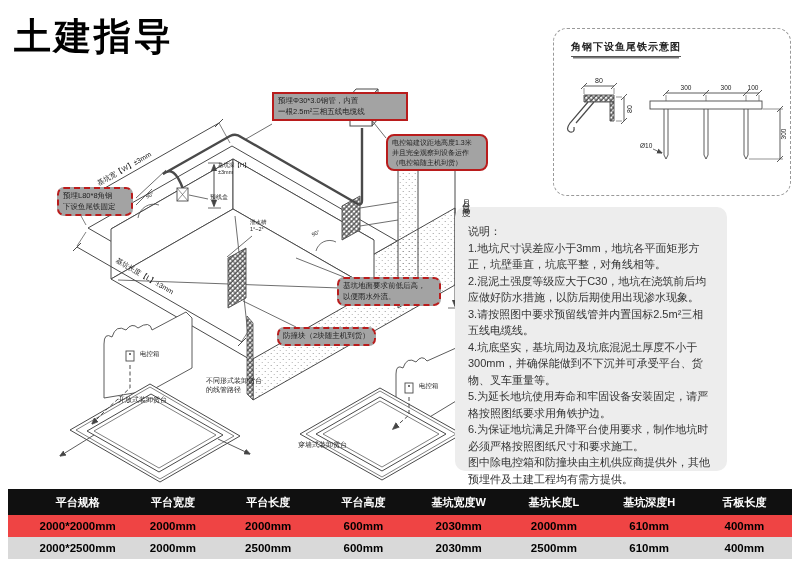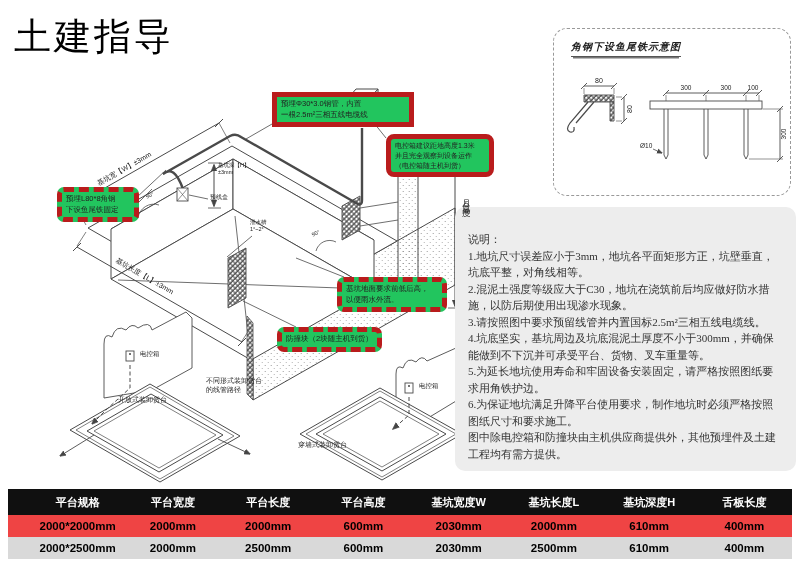--- a/index.html
+++ b/index.html
@@ -1,39 +1,39 @@
 <!DOCTYPE html>
 <html><head>
 <meta charset="utf-8">
 <style>
   html,body{margin:0;padding:0;}
   body{width:800px;height:565px;background:#fff;position:relative;overflow:hidden;
        font-family:"Liberation Sans","DejaVu Sans",sans-serif;color:#222;}
   .abs{position:absolute;}
-  #page-title{left:14px;top:12px;font-size:37px;font-weight:400;color:#000;letter-spacing:3px;}
+  #page-title{left:14px;top:12px;font-size:37px;font-weight:700;color:#000;letter-spacing:3px;}
   
-  .co{position:absolute;background:#22c55e;border:5px solid #b91c1c;padding:2px 4px;
+  .co{position:absolute;background:#a3a3a3;border:2px solid #b91c1c;padding:2px 4px;
       font-size:7.5px;line-height:1.4;color:#222;white-space:pre-line;z-index:6;}
   .co.dash{border-style:dashed;border-radius:7px;}
   .co.round{border-radius:8px;}
   .lbl{position:absolute;font-size:7px;line-height:1.25;color:#222;white-space:pre-line;z-index:6;}
   .tiny{font-size:5.5px;}
   .rot-w{transform:rotate(-29.5deg);transform-origin:0 50%;white-space:nowrap;}
   .rot-l{transform:rotate(30deg);transform-origin:0 50%;white-space:nowrap;}
   .rot-deg{transform:rotate(-25deg);transform-origin:0 50%;}
   .vtext{writing-mode:vertical-rl;letter-spacing:3px;font-size:8.5px;}
   
   #detail{left:553px;top:28px;width:238px;height:168px;border:1.5px dashed #999;
           border-radius:14px;box-sizing:border-box;background:#fff;}
   .det-title{margin:11px 4px 0 17px;font-size:10px;font-weight:bold;color:#222;
              width:fit-content;border-bottom:1px solid #555;padding-bottom:2px;
-             box-shadow:0 3.5px 0 -2px #777;letter-spacing:1px;font-style:italic;}
+             box-shadow:0 3.5px 0 -2px #777;letter-spacing:1px;}
   
-  #notes{left:455px;top:207px;width:341px;height:264px;background:#ededed;border-radius:10px;
-         padding:24px 13px;box-sizing:border-box;font-size:11px;line-height:1.5;color:#333;font-family:Liberation Serif, serif;}
+  #notes{left:455px;top:207px;width:272px;height:264px;background:#ededed;border-radius:10px;
+         padding:16px 13px;box-sizing:border-box;font-size:11px;line-height:1.5;color:#333;}
   #notes div{margin:0;}
   
   #spec-table{left:8px;top:489px;width:784px;z-index:8;}
   .trow{display:grid;grid-template-columns:repeat(8,1fr);padding-left:22px;}
   .trow div{display:flex;align-items:center;justify-content:center;font-weight:bold;}
   .trow.head{background:#101010;color:#fff;height:26px;font-size:11px;}
   .trow.r1{background:#ef4444;color:#000;height:22px;font-size:11.5px;}
   .trow.r2{background:#d9d9d9;color:#000;height:22px;font-size:11.5px;}
   svg{position:absolute;}
   svg line,svg path,svg polygon,svg rect{stroke:#4a4a4a;}

